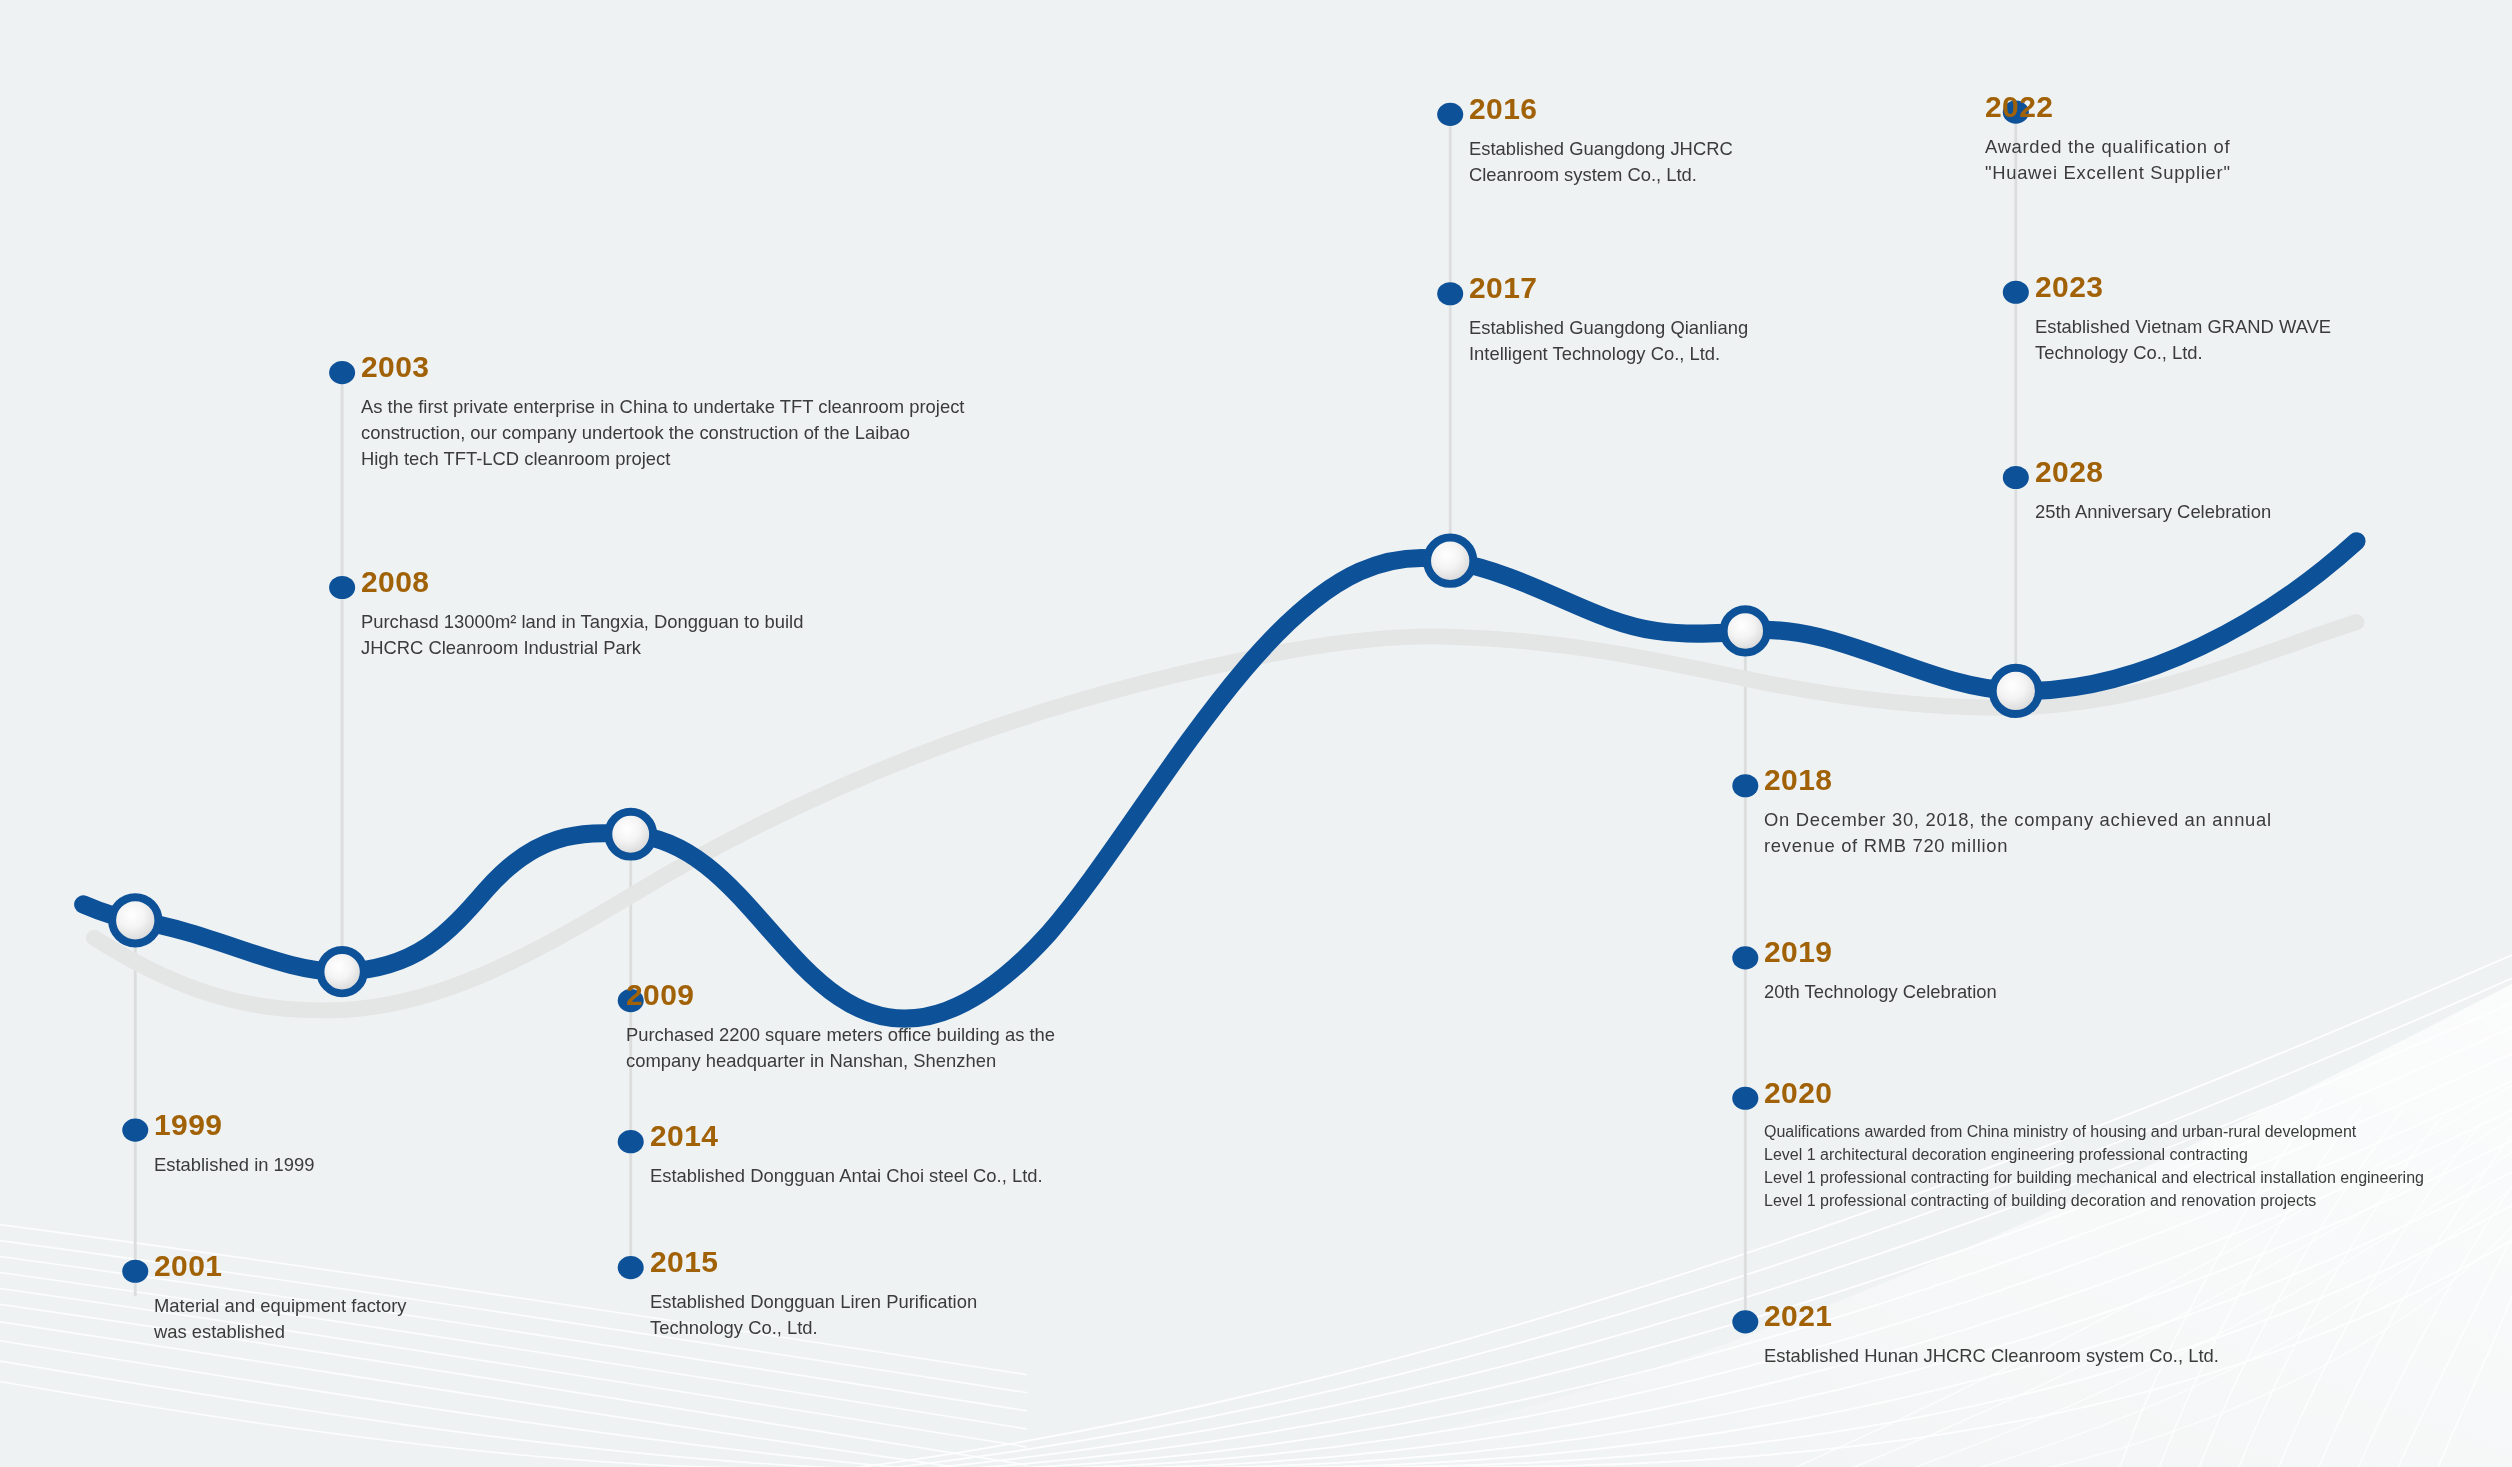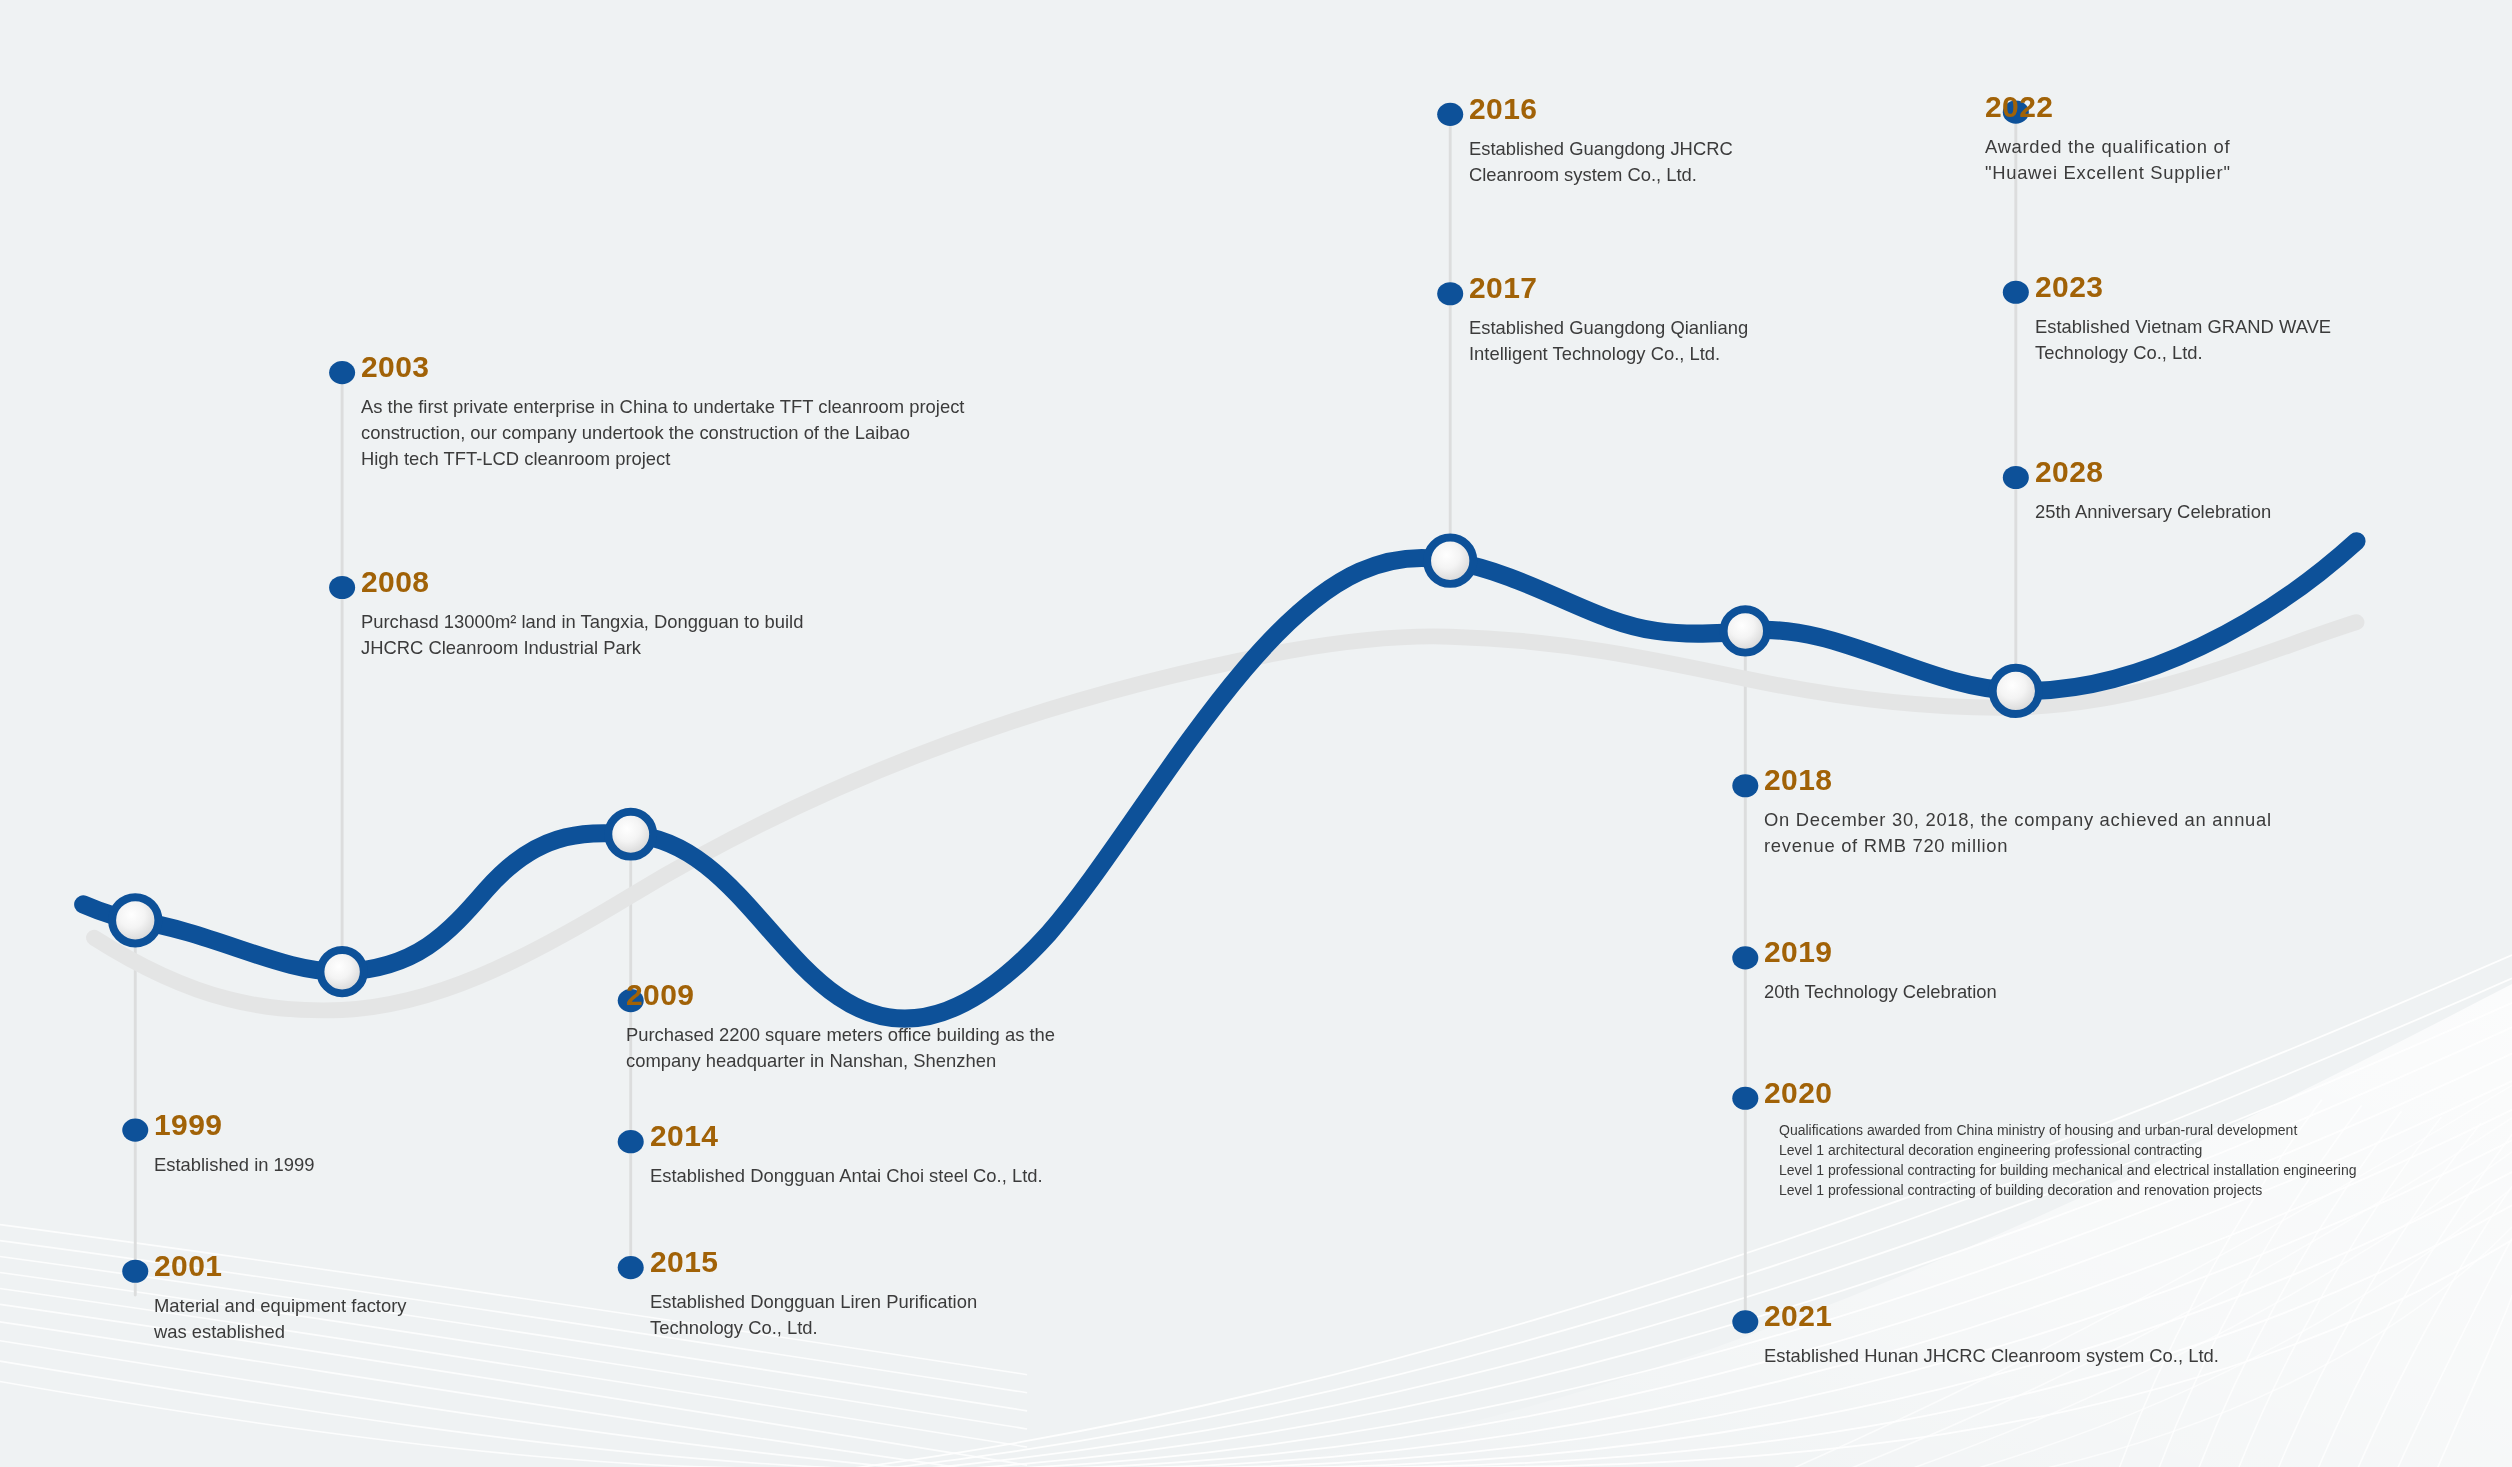--- a/index.html
+++ b/index.html
@@ -41,21 +41,21 @@
     margin:0 0 11.6px 0;
     white-space:nowrap;
   }
   .milestone .desc{
     color:#3b3b3b;
     font-size:18.4px;
     line-height:1.42;
     margin:0;
     white-space:pre-line;
   }
-  .milestone .desc.wide{ font-size:14px; line-height:1.44;margin-left:15px; }
+  .milestone .desc.wide{ font-size:16px; line-height:1.44; }
   .milestone .desc.tracked{ letter-spacing:0.7px; }
 </style>
 </head>
 <body>
 
 <div id="stage">
 
   <svg id="bg-decor" viewBox="0 0 3473 2029" preserveAspectRatio="none" aria-hidden="true">
     <defs>
       <clipPath id="clipAll">

